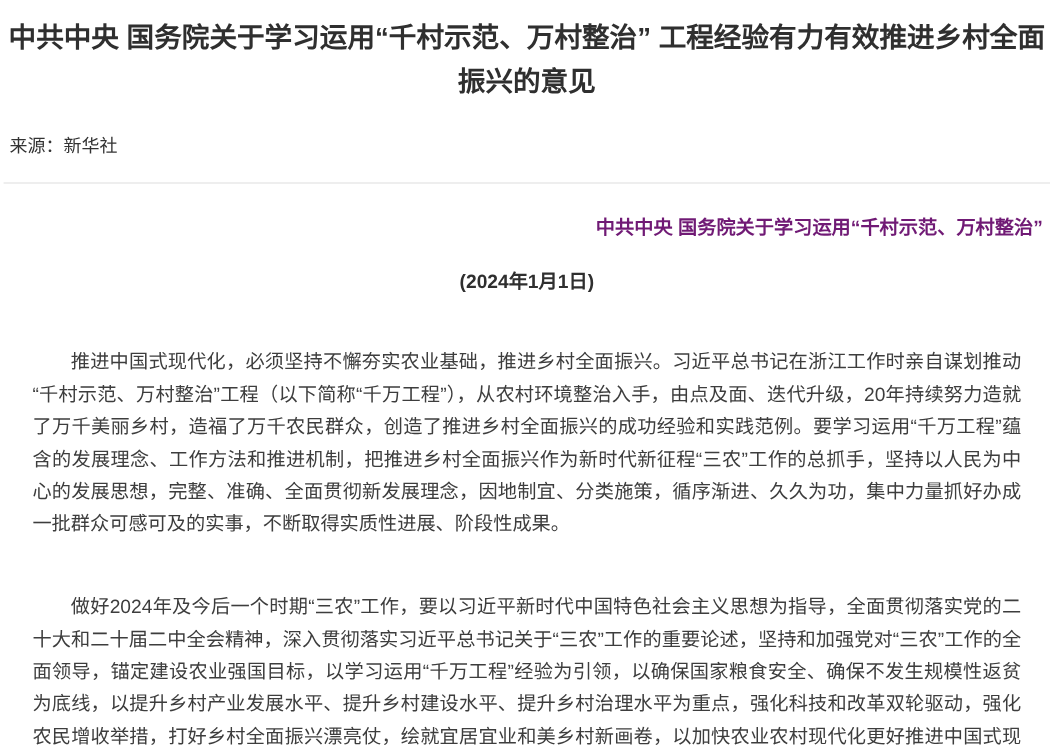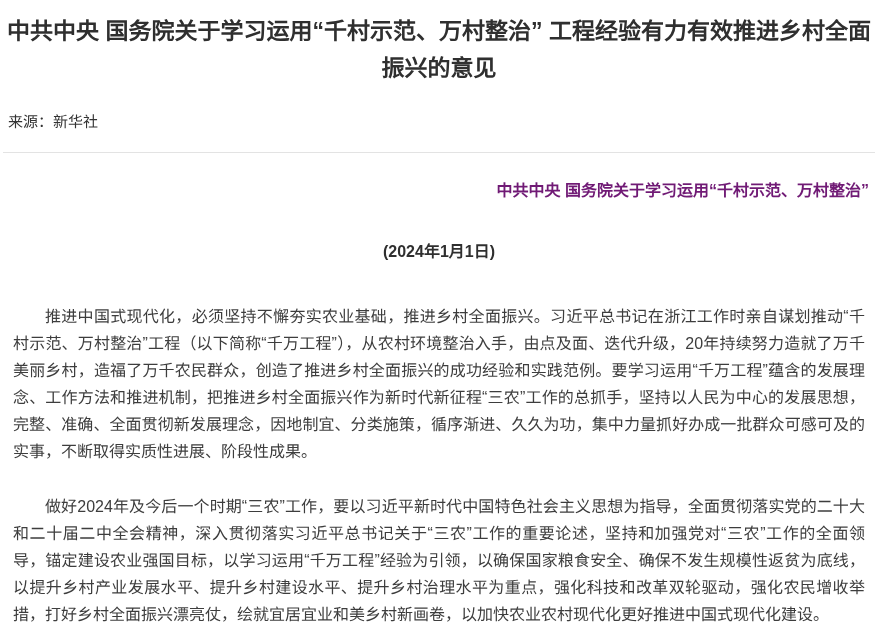--- a/index.html
+++ b/index.html
@@ -49,30 +49,30 @@
   .article-heading {
     margin: 0;
     padding-top: 29px;
     text-align: right;
     font-size: 16px;
     font-weight: bold;
     line-height: 17px;
     color: #701a75;
   }
   .article-dateline {
-    margin: 16px;
+    margin: 0;
     padding-top: 28px;
     text-align: center;
     font-size: 16px;
     font-weight: bold;
     line-height: 17px;
     color: #2f2f2f;
   }
   .article-paragraph {
-    margin: 4px;
+    margin: 18px;
     padding-top: 24px;
     font-size: 16px;
     line-height: 27px;
     text-align: justify;
     text-indent: 2em;
     color: #3d3d3d;
     letter-spacing: 0px;
   }
   .article-paragraph.first {
     padding-top: 27px;

